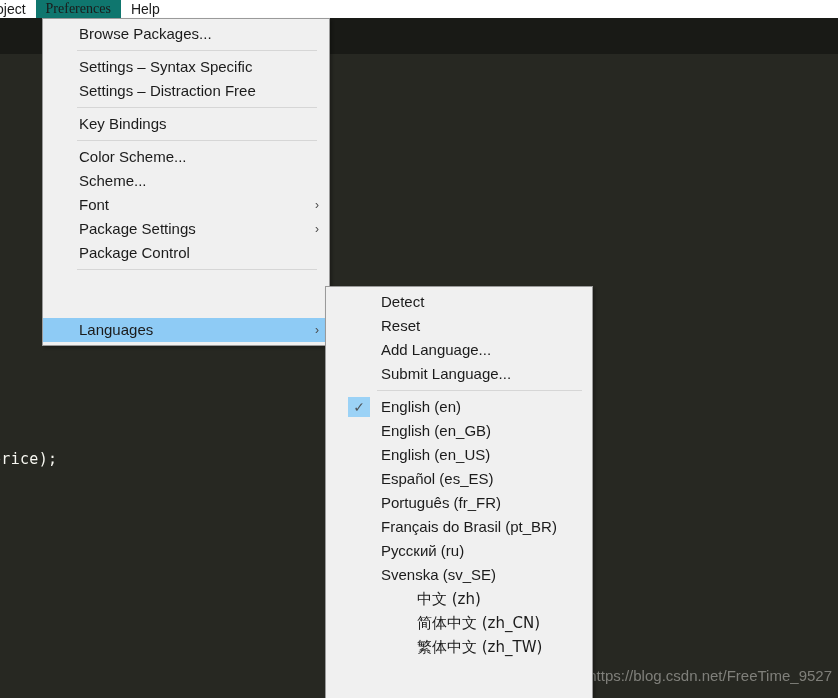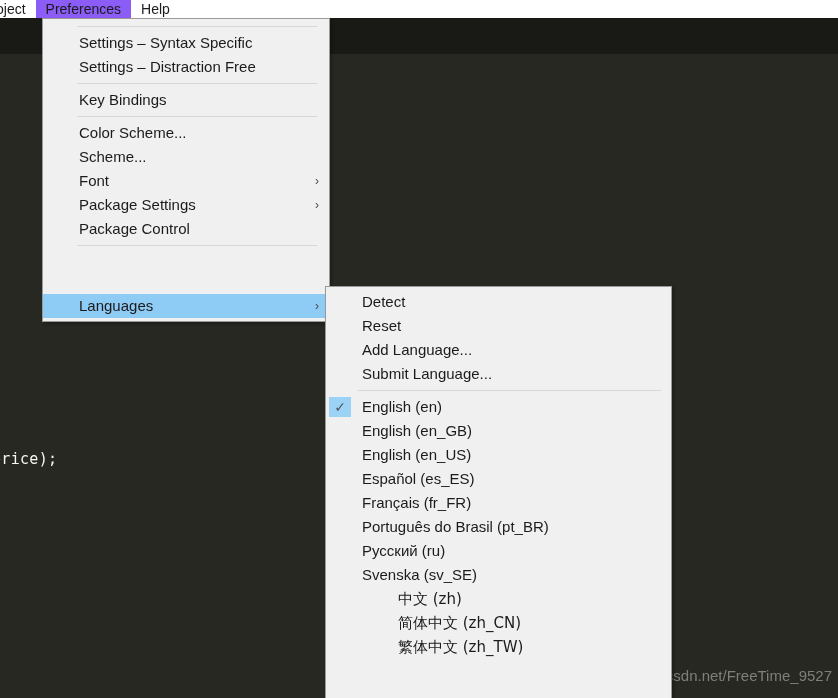--- a/index.html
+++ b/index.html
@@ -79,21 +79,22 @@
     padding: 0 10px;
     height: 18px;
     line-height: 18px;
     white-space: nowrap;
   }
   .menubar-item.clipped {
     padding-left: 0;
     margin-left: -4px;
   }
   .menubar-item.active {
-    background: #8b5cf6;
+    background: #0f766e;
+    font-family: Liberation Serif, serif;
   }
 
   
   .menu-panel {
     position: absolute;
     background: #f0f0f0;
     border: 1px solid #9a9a9a;
     box-sizing: border-box;
     box-shadow: 2px 2px 3px rgba(0,0,0,0.28);
   }
@@ -152,23 +153,24 @@
   #prefs-panel {
     left: 42px;
     top: 18px;
     width: 288px;
   }
   #prefs-panel .menu-item { padding-left: 36px; }
 
   #lang-panel {
     left: 325px;
     top: 286px;
-    width: 347px;
+    width: 268px;
     height: 412px;
     border-bottom: none;
+    padding-left: 19px;
   }
   #lang-panel .menu-sep { margin: 4px 10px 4px 32px; }
   #lang-panel .menu-item { padding-left: 36px; }
   .cjk { font-family: "DejaVu Sans", "Liberation Sans", sans-serif; margin-left: 36px; }
 </style>
 </head>
 <body>
 
 <div id="app">
 
@@ -181,20 +183,21 @@
   <div class="watermark">https://blog.csdn.net/FreeTime_9527</div>
 
   <div class="menubar" id="menubar">
       <div class="menubar-item clipped">oject</div>
       <div class="menubar-item active">Preferences</div>
       <div class="menubar-item">Help</div>
     </div>
 
   <div class="menu-panel" id="prefs-panel">
     <div class="inner" id="prefs-inner">
+        <div class="menu-item"><span>Browse Packages...</span></div>
         <div class="menu-sep"></div>
         <div class="menu-item"><span>Settings – Syntax Specific</span></div>
         <div class="menu-item"><span>Settings – Distraction Free</span></div>
         <div class="menu-sep"></div>
         <div class="menu-item"><span>Key Bindings</span></div>
         <div class="menu-sep"></div>
         <div class="menu-item"><span>Color Scheme...</span></div>
         <div class="menu-item"><span>Scheme...</span></div>
         <div class="menu-item"><span>Font</span><span class="submenu-arrow">›</span></div>
         <div class="menu-item"><span>Package Settings</span><span class="submenu-arrow">›</span></div>
@@ -210,22 +213,22 @@
         <div class="menu-item"><span>Reset</span></div>
         <div class="menu-item"><span>Add Language...</span></div>
         <div class="menu-item"><span>Submit Language...</span></div>
         <div class="menu-sep"></div>
         <div class="menu-item"><span class="check-box">
             <span class="glyph">✓</span>
           </span><span>English (en)</span></div>
         <div class="menu-item"><span>English (en_GB)</span></div>
         <div class="menu-item"><span>English (en_US)</span></div>
         <div class="menu-item"><span>Español (es_ES)</span></div>
-        <div class="menu-item"><span>Français (fr_FR)</span></div>
-        <div class="menu-item"><span>Português do Brasil (pt_BR)</span></div>
+        <div class="menu-item"><span>Português (fr_FR)</span></div>
+        <div class="menu-item"><span>Français do Brasil (pt_BR)</span></div>
         <div class="menu-item"><span>Русский (ru)</span></div>
         <div class="menu-item"><span>Svenska (sv_SE)</span></div>
         <div class="menu-item"><span class="cjk">中文 (zh)</span></div>
         <div class="menu-item"><span class="cjk">简体中文 (zh_CN)</span></div>
         <div class="menu-item"><span class="cjk">繁体中文 (zh_TW)</span></div>
       </div>
   </div>
 
 </div>
 

